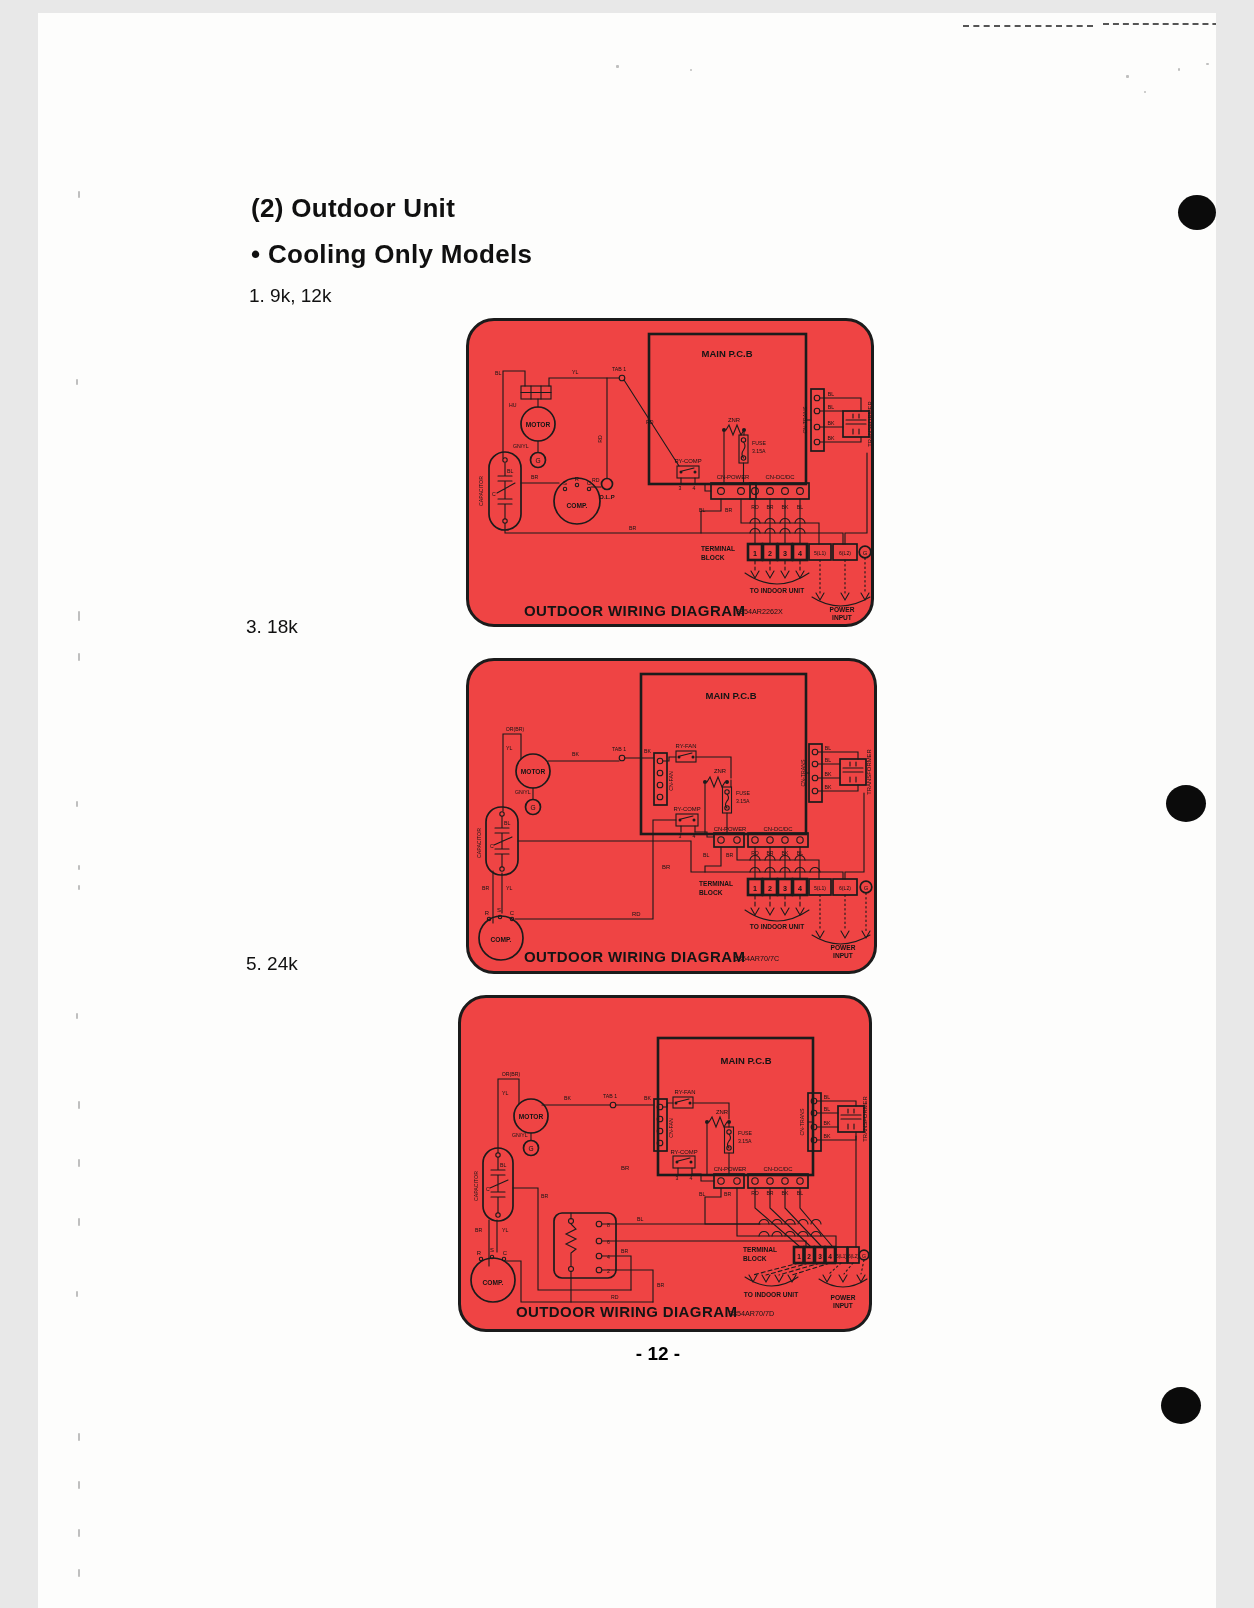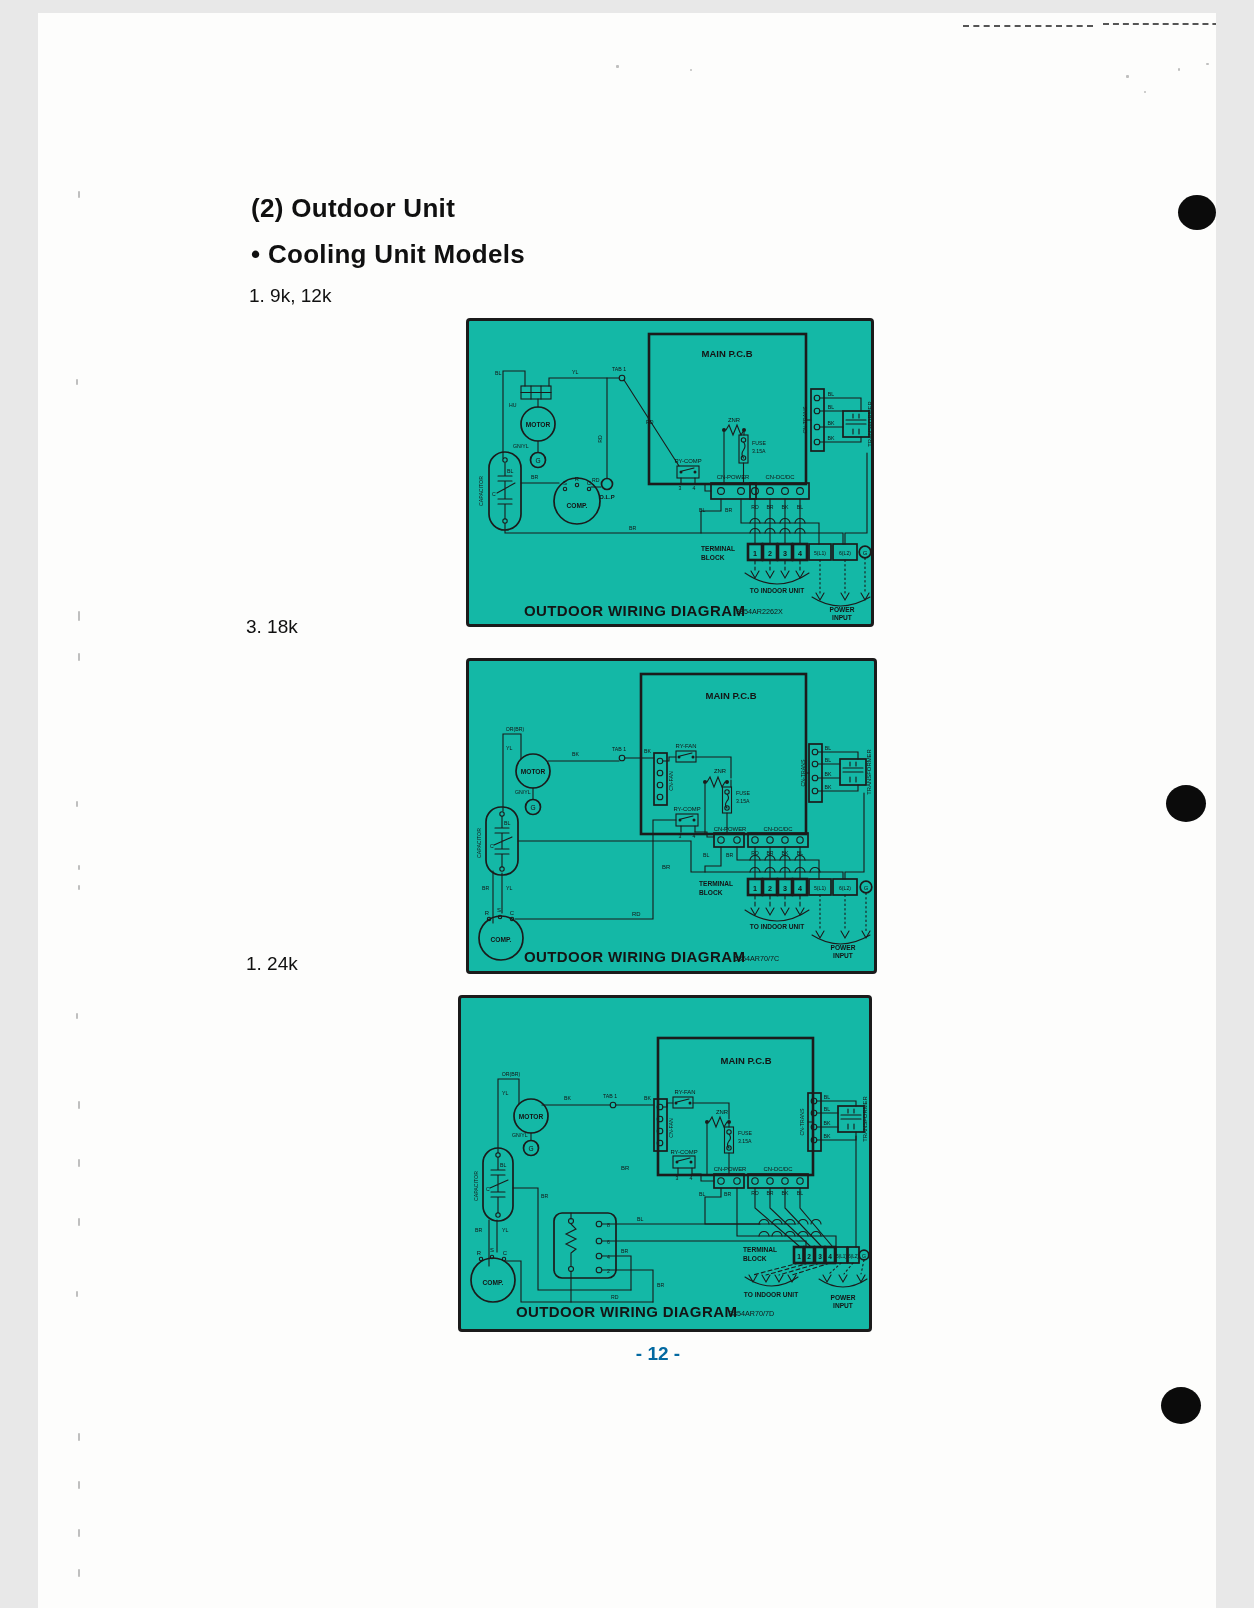--- a/index.html
+++ b/index.html
@@ -1,20 +1,20 @@
 <!DOCTYPE html>
 <html><head>
 <meta charset="utf-8">
 <style>
   html,body{margin:0;padding:0;background:#e8e8e8}
   .page{position:relative;width:1178px;height:1608px;background:#fdfdfc;font-family:"Liberation Sans",sans-serif;color:#141414;overflow:hidden;margin:13px auto}
   .h1{position:absolute;font-weight:bold;font-size:26px;letter-spacing:.3px;color:#101010}
   .sec{position:absolute;font-weight:normal;font-size:19px;color:#101010}
-  .footer{position:absolute;left:555px;top:1330px;width:130px;text-align:center;font-size:19px;font-weight:bold;color:#0369a1}
-  .diagram{position:absolute;border:3px solid #1b1b1b;border-radius:4px;background:#14b8a6}
+  .footer{position:absolute;left:555px;top:1330px;width:130px;text-align:center;font-size:19px;font-weight:bold;color:#000000}
+  .diagram{position:absolute;border:3px solid #1b1b1b;border-radius:28px;background:#ef4444}
   .diagram svg{position:absolute;left:0;top:0;width:100%;height:100%}
   .dotb{position:absolute;background:#0b0b0b;border-radius:50%}
   .dashline{position:absolute;border-top:2px dashed #555}
   .speck{position:absolute;background:#8d8d8d;border-radius:1px;opacity:.55}
   
   svg .w{stroke:#1b1b1b;stroke-width:1.1;fill:none;stroke-linecap:round}
   svg .w2{stroke:#1b1b1b;stroke-width:1.7;fill:none}
   svg .w3{stroke:#1b1b1b;stroke-width:2.6;fill:none}
   svg .dash{stroke-dasharray:4 3}
   svg .dot{stroke-dasharray:1.5 3}
@@ -55,24 +55,24 @@
   <div class="speck" style="left:40px;top:1420px;width:2px;height:8px"></div>
   <div class="speck" style="left:40px;top:1468px;width:2px;height:8px"></div>
   <div class="speck" style="left:40px;top:1516px;width:2px;height:8px"></div>
   <div class="speck" style="left:40px;top:1556px;width:2px;height:8px"></div>
 
   <div class="dotb" style="left:1140px;top:182px;width:38px;height:35px"></div>
   <div class="dotb" style="left:1128px;top:772px;width:40px;height:37px"></div>
   <div class="dotb" style="left:1123px;top:1374px;width:40px;height:37px"></div>
 
   <div class="h1" style="left:213px;top:180px">(2) Outdoor Unit</div>
-  <div class="h1" style="left:213px;top:226px">• Cooling Unit Models</div>
+  <div class="h1" style="left:213px;top:226px">• Cooling Only Models</div>
   <div class="sec" style="left:211px;top:272px">1. 9k, 12k</div>
   <div class="sec" style="left:208px;top:603px">3. 18k</div>
-  <div class="sec" style="left:208px;top:940px">1. 24k</div>
+  <div class="sec" style="left:208px;top:940px">5. 24k</div>
 
   <div class="diagram" style="left:428px;top:305px;width:402px;height:303px">
     <svg viewBox="0 0 402 303">
       <g>
         <rect class="w3" x="180" y="13" width="157" height="150"></rect>
         <text class="t9" x="258" y="36" text-anchor="middle">MAIN P.C.B</text>
       </g>
       <g>
         <path class="w" d="M56,65 V50 H34 V137"></path>
         <path class="w" d="M80,65 V57 H150"></path>

